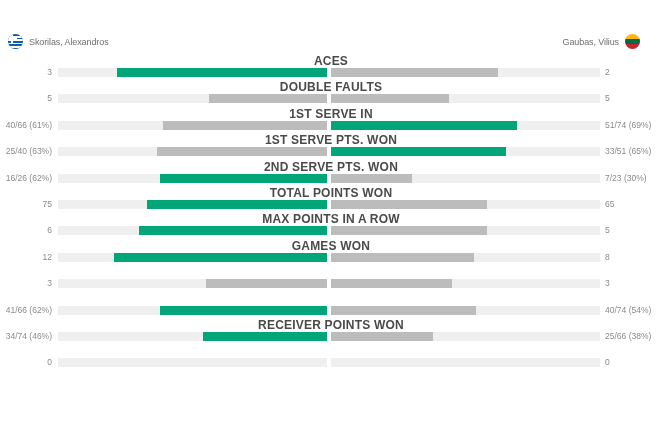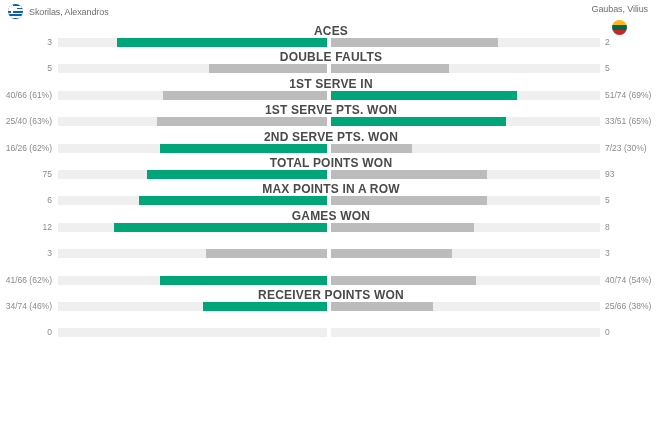--- a/index.html
+++ b/index.html
@@ -15,30 +15,31 @@
     font-family: "Liberation Sans", "DejaVu Sans", sans-serif;
     overflow: hidden;
     position: relative;
   }
 
   
   .header {
     position: relative;
     height: 26px;
     padding: 5px 10px 0 8px;
+    margin-top: 30px;
   }
   .player {
     position: absolute;
     top: 4px;
     display: flex;
     align-items: center;
     gap: 6px;
   }
   .player-left  { left: 8px; }
-  .player-right { right: 14px; flex-direction: column; }
+  .player-right { right: 22px; flex-direction: row; }
 
   .player-name {
     font-size: 9px;
     color: #6f6f6f;
     font-weight: 400;
     letter-spacing: -0.1px;
     white-space: nowrap;
   }
 
   .flag {
@@ -238,21 +239,21 @@
       <div class="stat-label">TOTAL POINTS WON</div>
       <div class="bar-area">
         <div class="track track-left">
           <div class="fill fill-left" style="width: 67%; background: rgb(0, 165, 120);"></div>
         </div>
         <div class="track track-right">
           <div class="fill fill-right" style="width: 58%; background: rgb(188, 188, 188);"></div>
         </div>
       </div>
       <div class="val val-left">75</div>
-      <div class="val val-right">93</div>
+      <div class="val val-right">65</div>
     </div>
     <div class="stat-row">
       <div class="stat-label">MAX POINTS IN A ROW</div>
       <div class="bar-area">
         <div class="track track-left">
           <div class="fill fill-left" style="width: 70%; background: rgb(0, 165, 120);"></div>
         </div>
         <div class="track track-right">
           <div class="fill fill-right" style="width: 58%; background: rgb(188, 188, 188);"></div>
         </div>

